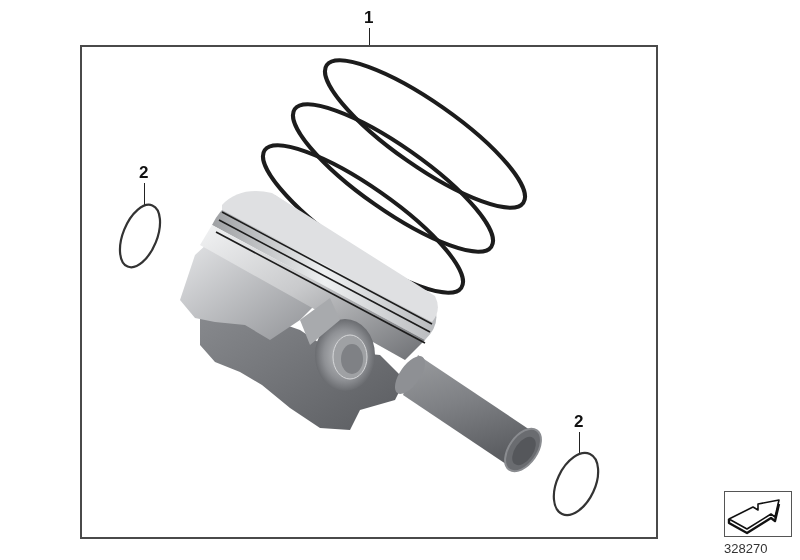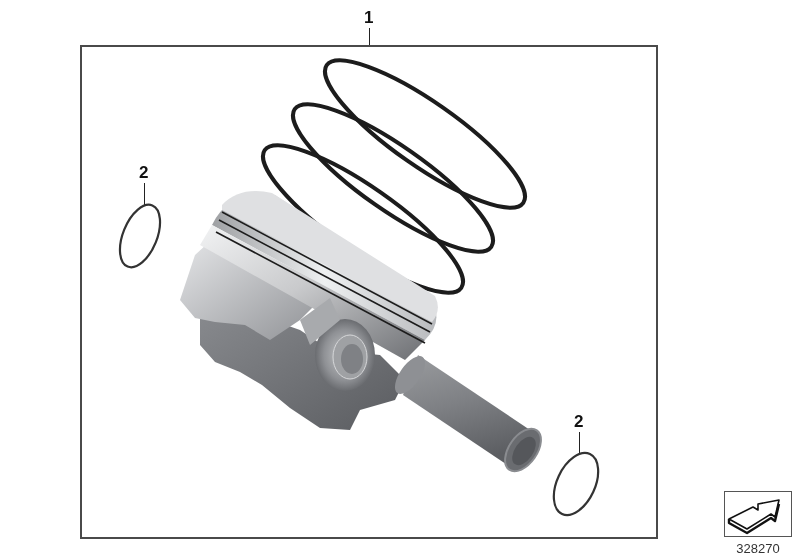--- a/index.html
+++ b/index.html
@@ -6,21 +6,21 @@
   body { width: 800px; height: 560px; position: relative; overflow: hidden;
          font-family: "Liberation Sans", sans-serif; }
   .frame { position: absolute; left: 80px; top: 45px; width: 578px; height: 494px;
            border: 2px solid #4a4a4a; box-sizing: border-box; }
   .callout-num { position: absolute; font-family: "Liberation Sans", sans-serif;
                  font-weight: bold; font-size: 17px; color: #111; line-height: 1; }
   .leader { position: absolute; width: 1px; background: #222; }
   .diagram-svg { position: absolute; left: 0; top: 0; width: 800px; height: 560px; }
   .nav-box { position: absolute; left: 724px; top: 491px; width: 68px; height: 46px;
              border: 1.5px solid #555; box-sizing: border-box; background: #fff; cursor: pointer; }
-  .diagram-id { position: absolute; left: 724px; top: 541px; width: 68px; text-align: center;
+  .diagram-id { position: absolute; left: 724px; top: 541px; width: 68px; text-align: left;
                 font-size: 13px; color: #333; font-family: "Liberation Sans", sans-serif; }
 </style>
 </head>
 <body>
 
 <div class="frame"></div>
 
 <div class="callout-num" style="left:364px; top:9px;">1</div>
 <div class="leader" style="left:369px; top:28px; height:17px;"></div>
 

